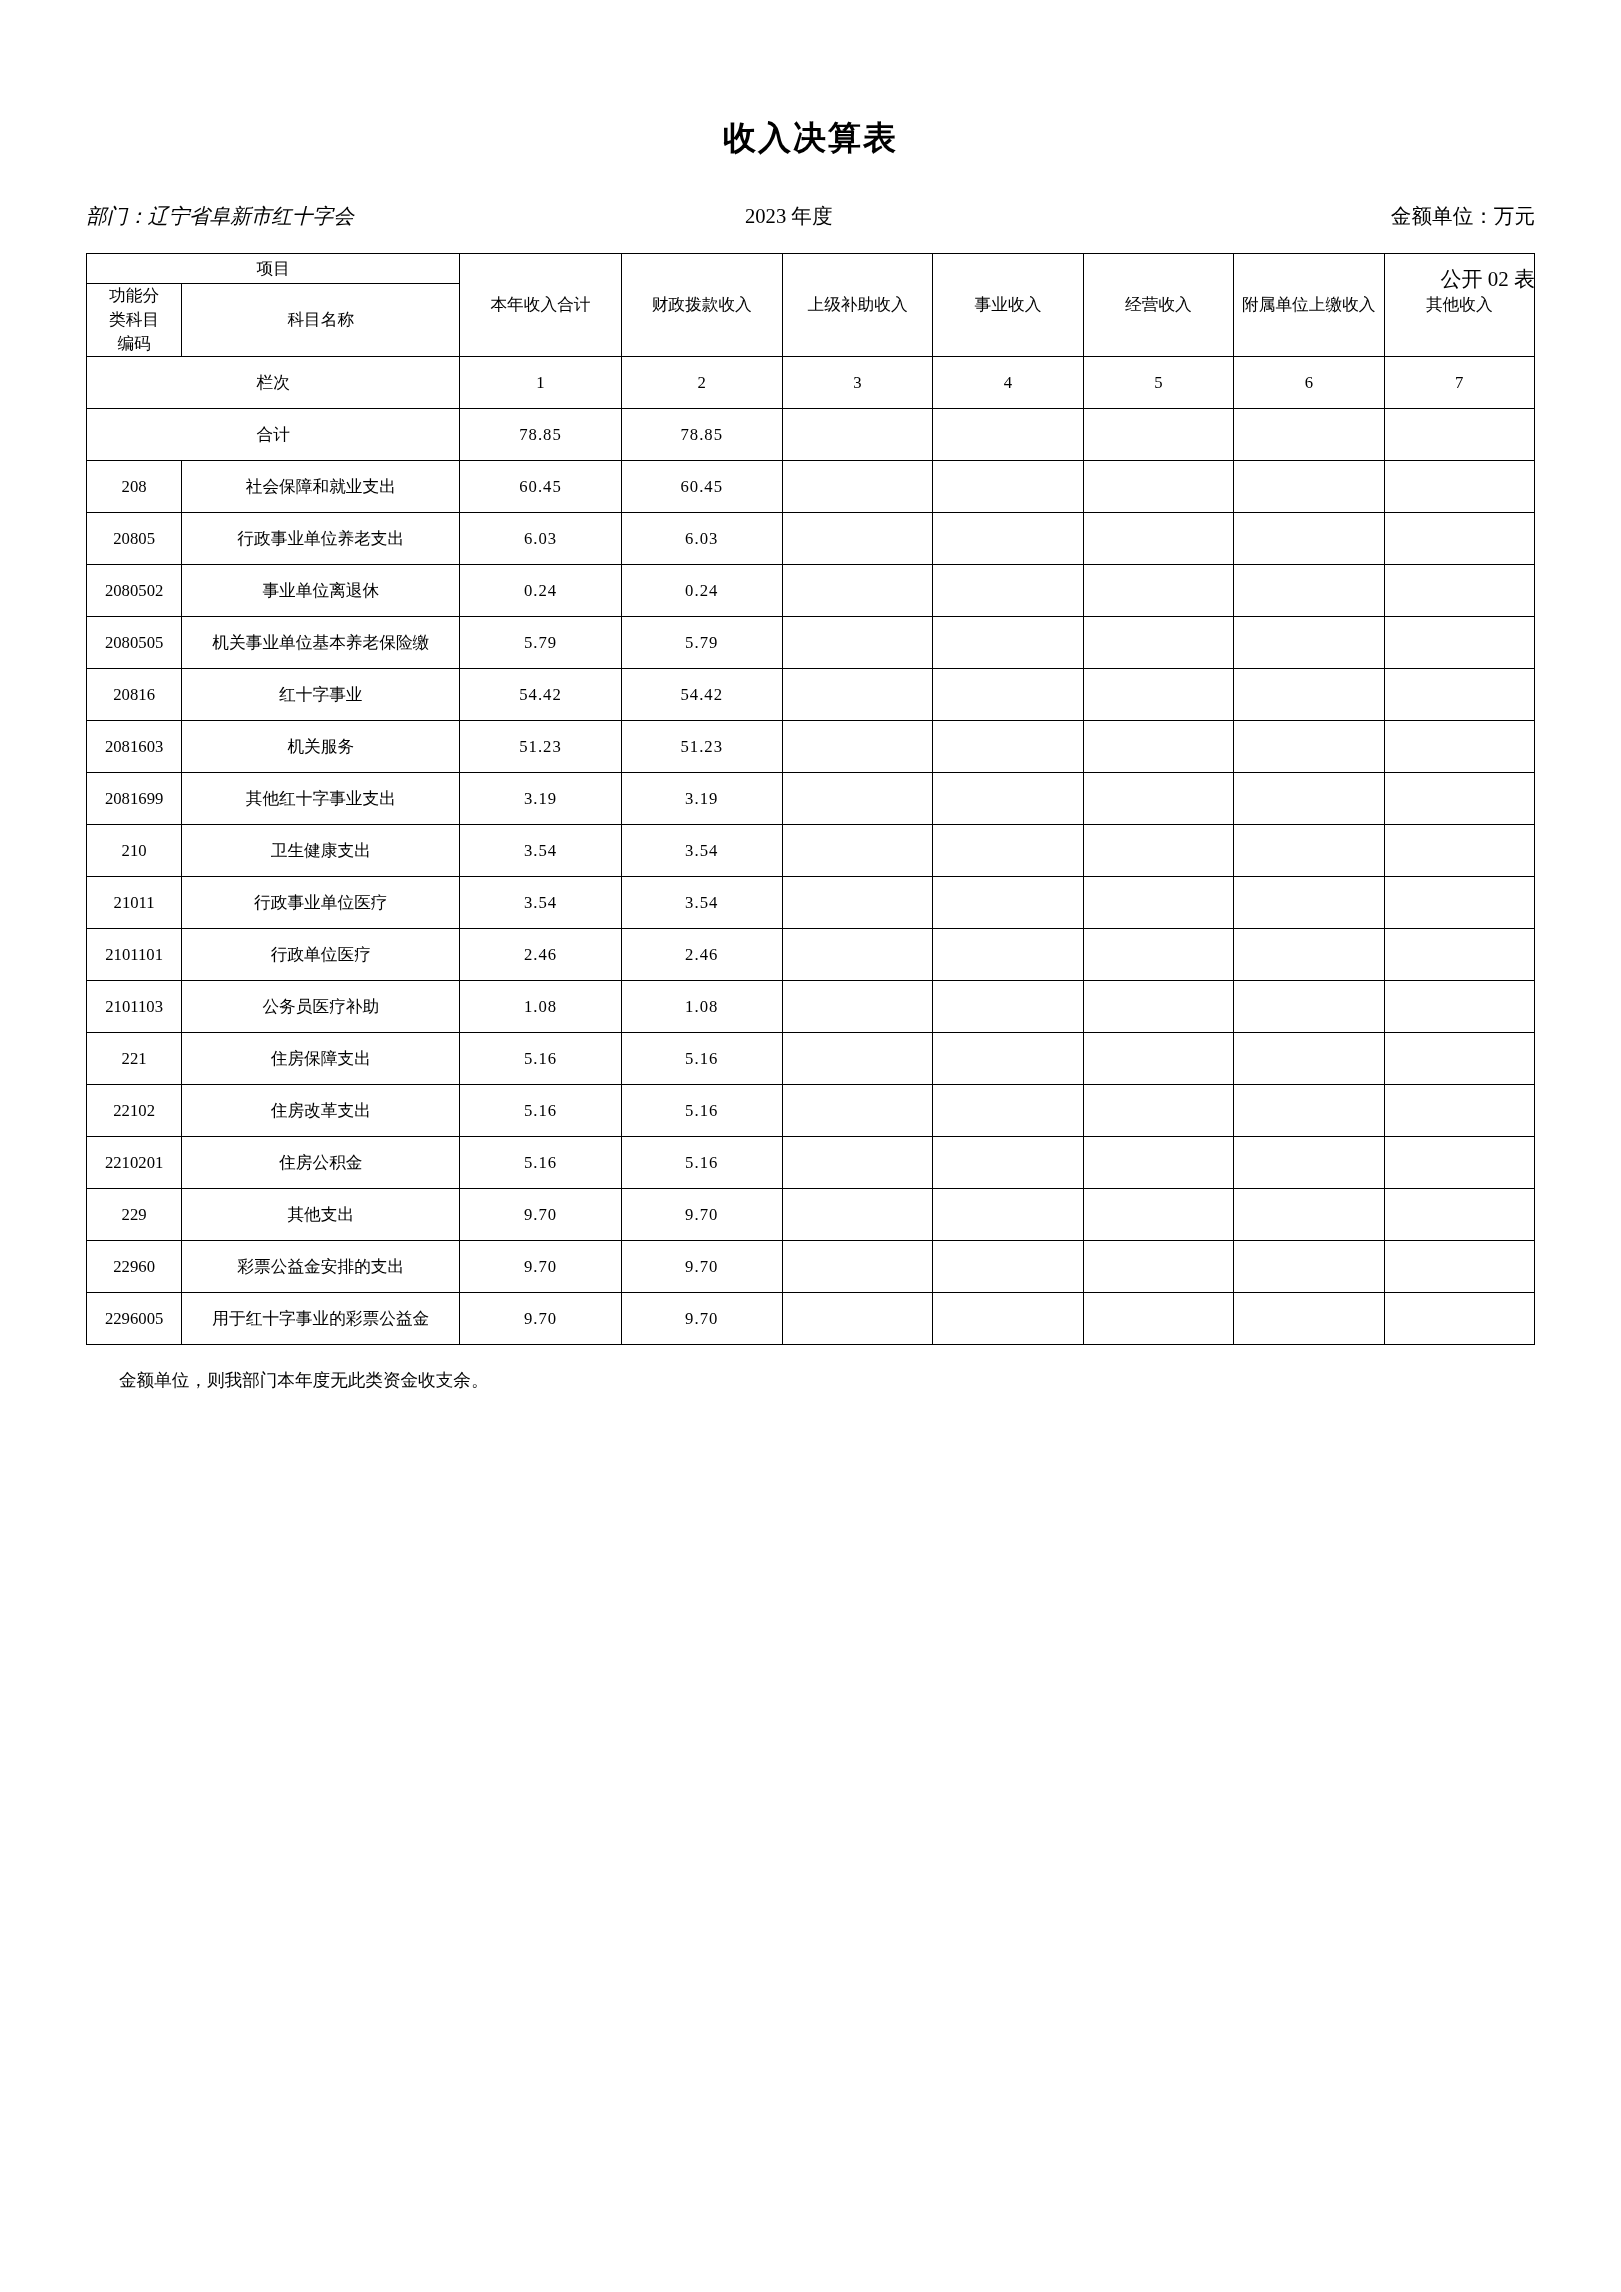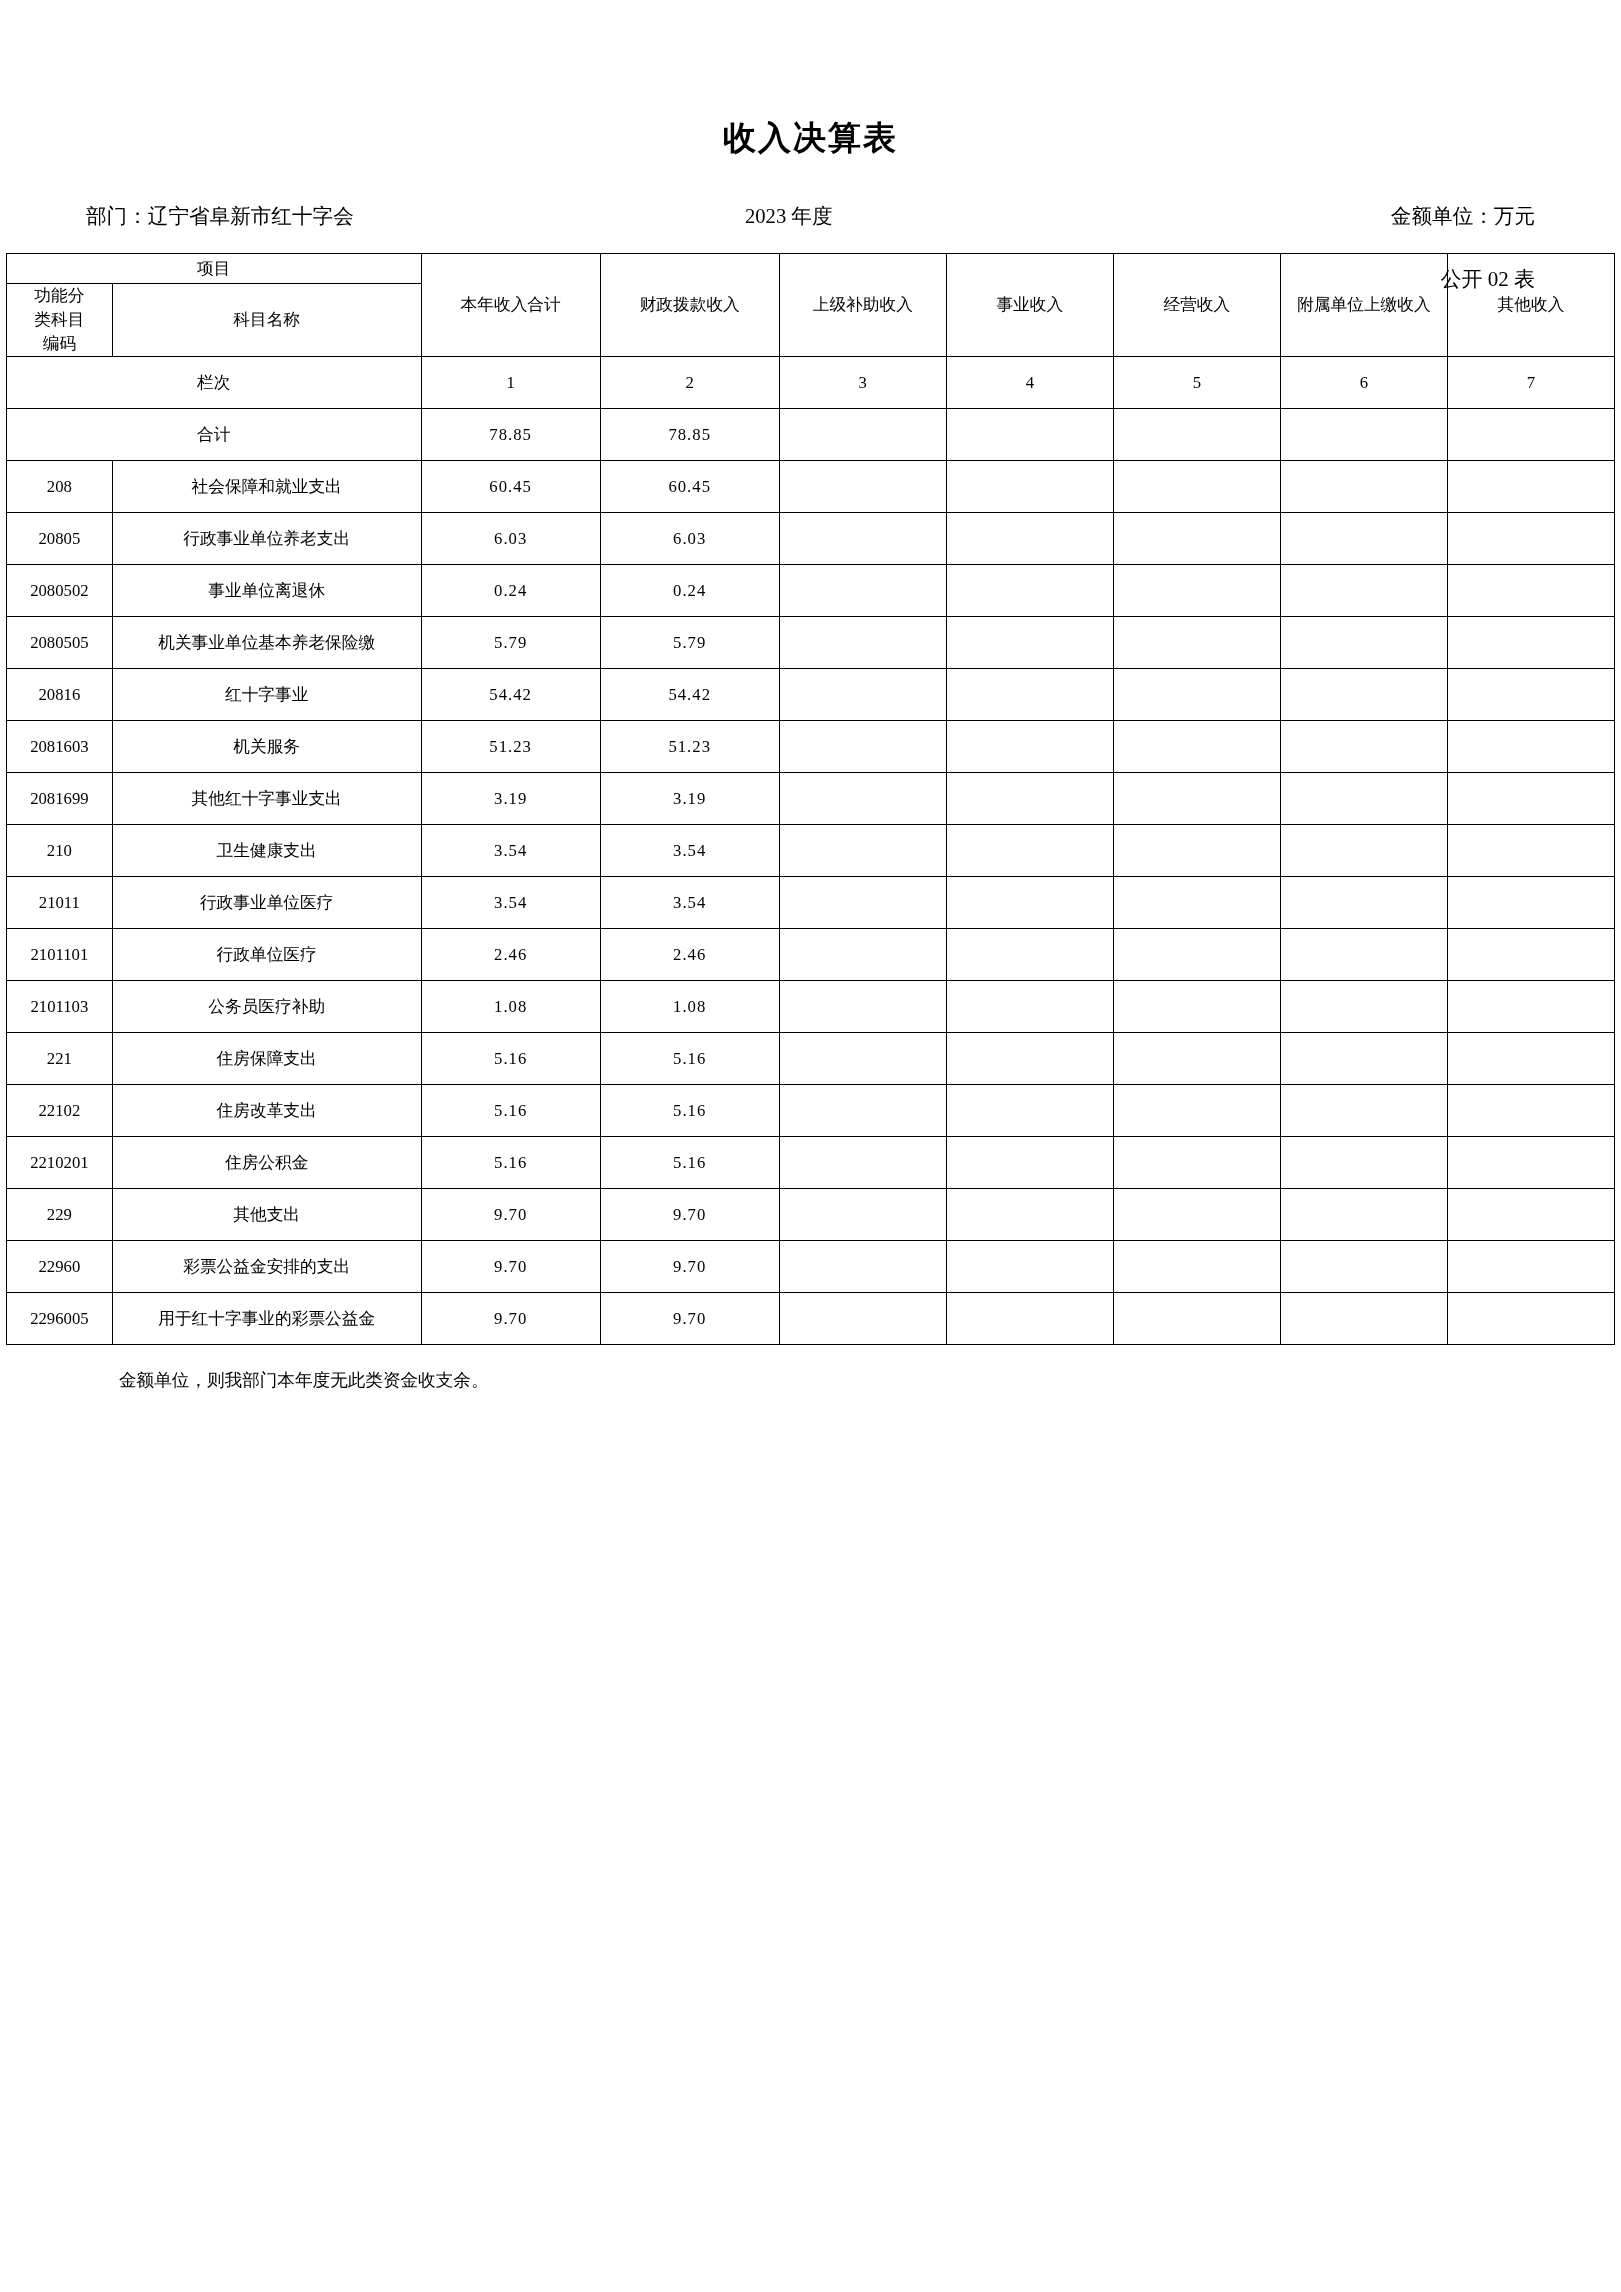--- a/index.html
+++ b/index.html
@@ -40,35 +40,36 @@
     position: relative;
     margin-top: 41px;
     padding: 0 86px;
     height: 29px;
     font-size: 20.6px;
   }
   .meta-dept {
     position: absolute;
     left: 86px;
     top: 0;
+    font-style: italic;
   }
   .meta-year {
     position: absolute;
     left: 745px;
     top: 0;
   }
   .meta-unit {
     position: absolute;
     right: 86px;
     top: 0;
   }
   table.main {
     border-collapse: collapse;
     margin: 21.6px auto 0 auto;
-    width: 1609px;
+    width: 1449px;
     table-layout: fixed;
   }
   table.main td, table.main th {
     border: 1px solid #000000;
     font-weight: normal;
     font-size: 16.7px;
     padding: 0;
     height: 51px;
     vertical-align: middle;
     text-align: center;

